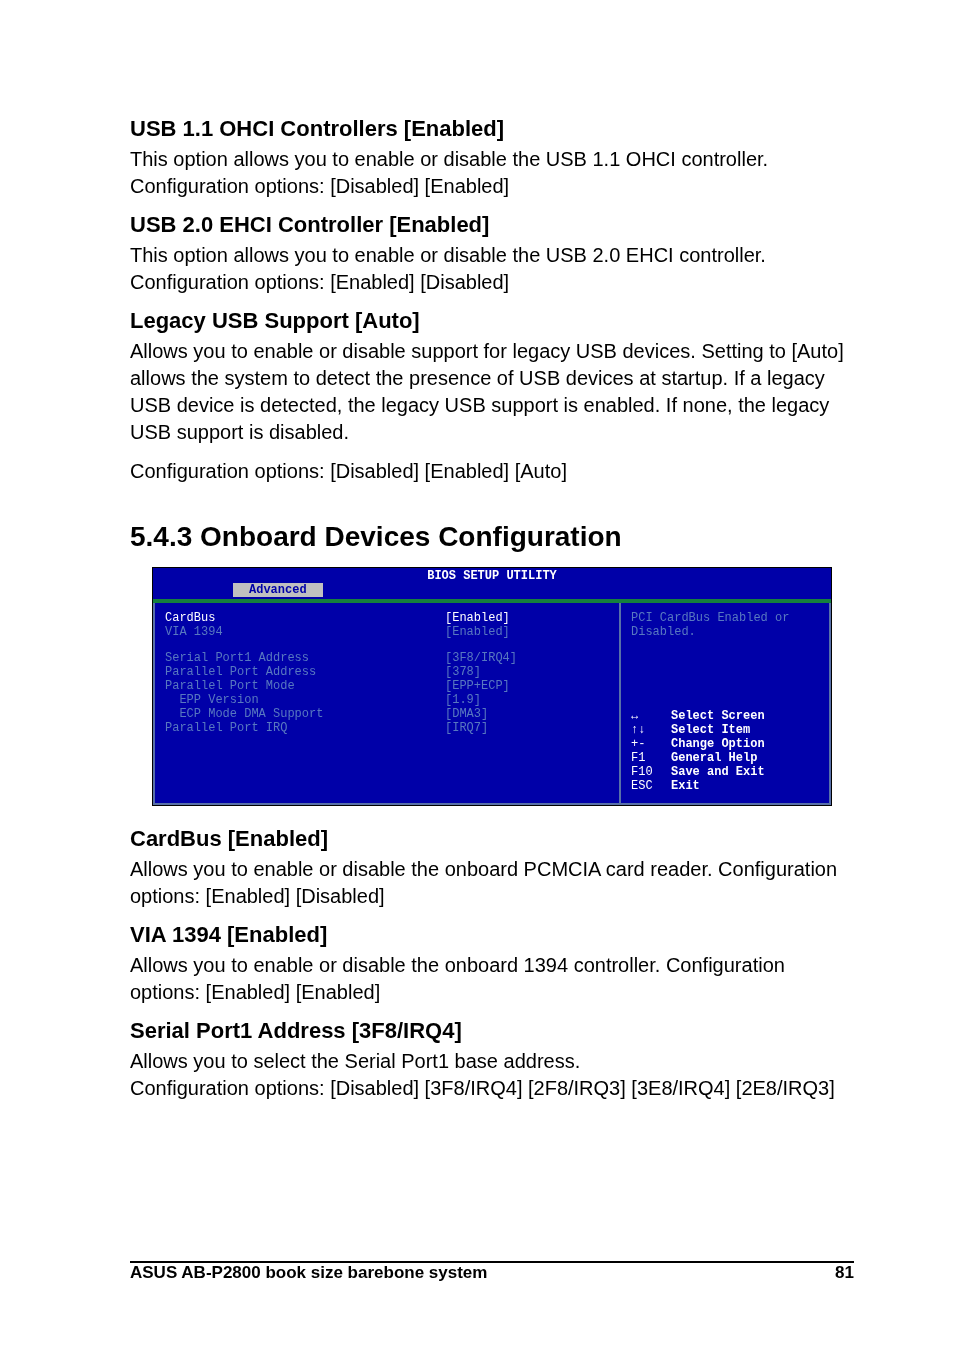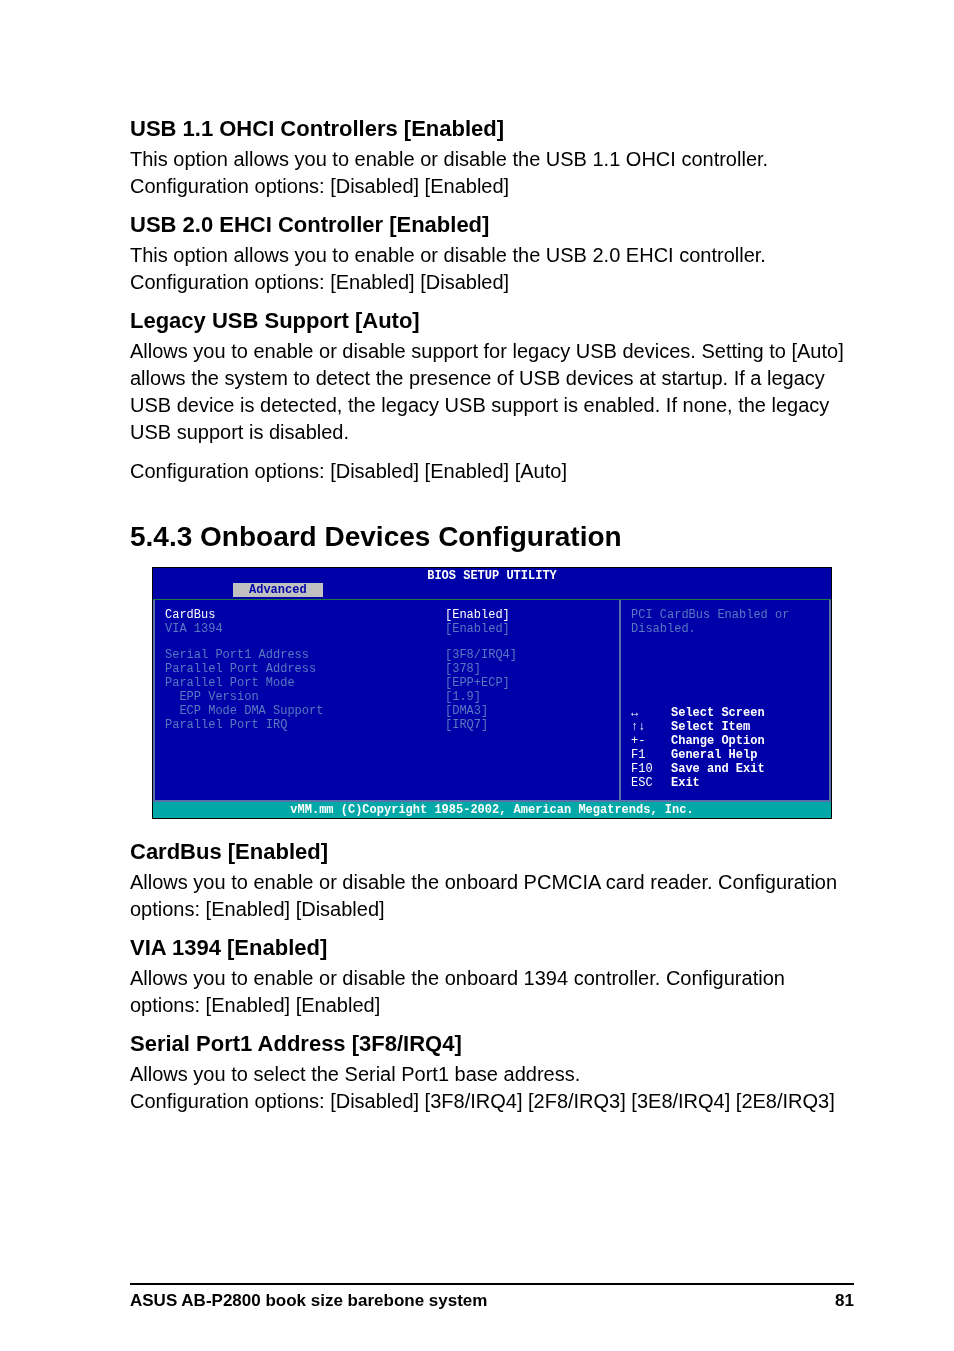--- a/index.html
+++ b/index.html
@@ -52,21 +52,21 @@
   }
   .bios-tab {
     display: inline-block;
     background: #c0c0c0;
     color: #0000a8;
     font-weight: bold;
     padding: 0 16px;
   }
   .bios-body {
     display: flex;
-    border-top: 1px solid #15803d;
+    border-top: 4px solid #15803d;
   }
   .bios-left {
     flex: 1;
     border: 2px solid #5870a8;
     border-top: none;
     padding: 8px 10px 40px 10px;
     color: #5878c0;
   }
   .bios-right {
     width: 210px;
@@ -93,23 +93,22 @@
     background: #00a8a8;
     color: #fff;
     text-align: center;
     font-weight: bold;
     padding: 1px 0;
   }
   .footer-bar {
     position: absolute;
     left: 130px;
     right: 100px;
-    bottom: 40px;
+    bottom: 68px;
     border-top: 2px solid #000;
-    padding-top: 6px;
     display: flex;
     justify-content: space-between;
     font-size: 17px;
   }
   .footer-left { font-weight: bold; }
   .footer-right { font-weight: bold; }
 </style>
 </head>
 <body>
 
@@ -189,21 +188,20 @@
             <span class="kk">F10</span>
             <span class="kd">Save and Exit</span>
           </div>
         <div class="krow">
             <span class="kk">ESC</span>
             <span class="kd">Exit</span>
           </div>
       </div>
     </div>
   </div>
-  <div class="bios-footer">vMM.mm (C)Copyright 1985-2002, American Megatrends, Inc.</div>
 </div>
 
 <div class="heading">CardBus [Enabled]</div>
 <div class="para">Allows you to enable or disable the onboard PCMCIA card reader. Configuration options: [Enabled] [Disabled]</div>
 
 <div class="heading">VIA 1394 [Enabled]</div>
 <div class="para">Allows you to enable or disable the onboard 1394 controller. Configuration options: [Enabled] [Enabled]</div>
 
 <div class="heading">Serial Port1 Address [3F8/IRQ4]</div>
 <div class="para" style="margin-bottom:0">Allows you to select the Serial Port1 base address.</div>

